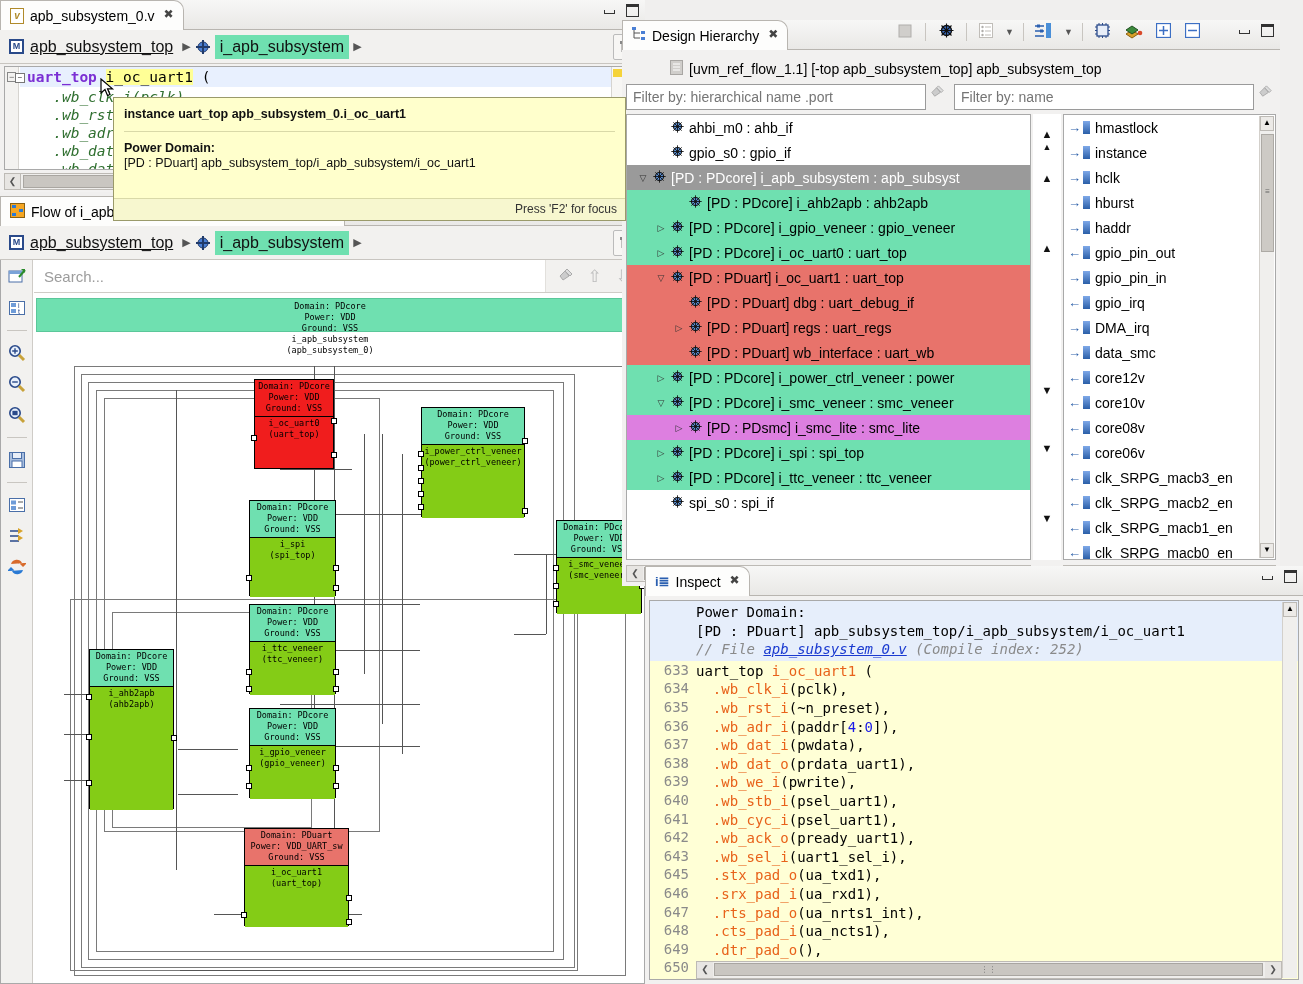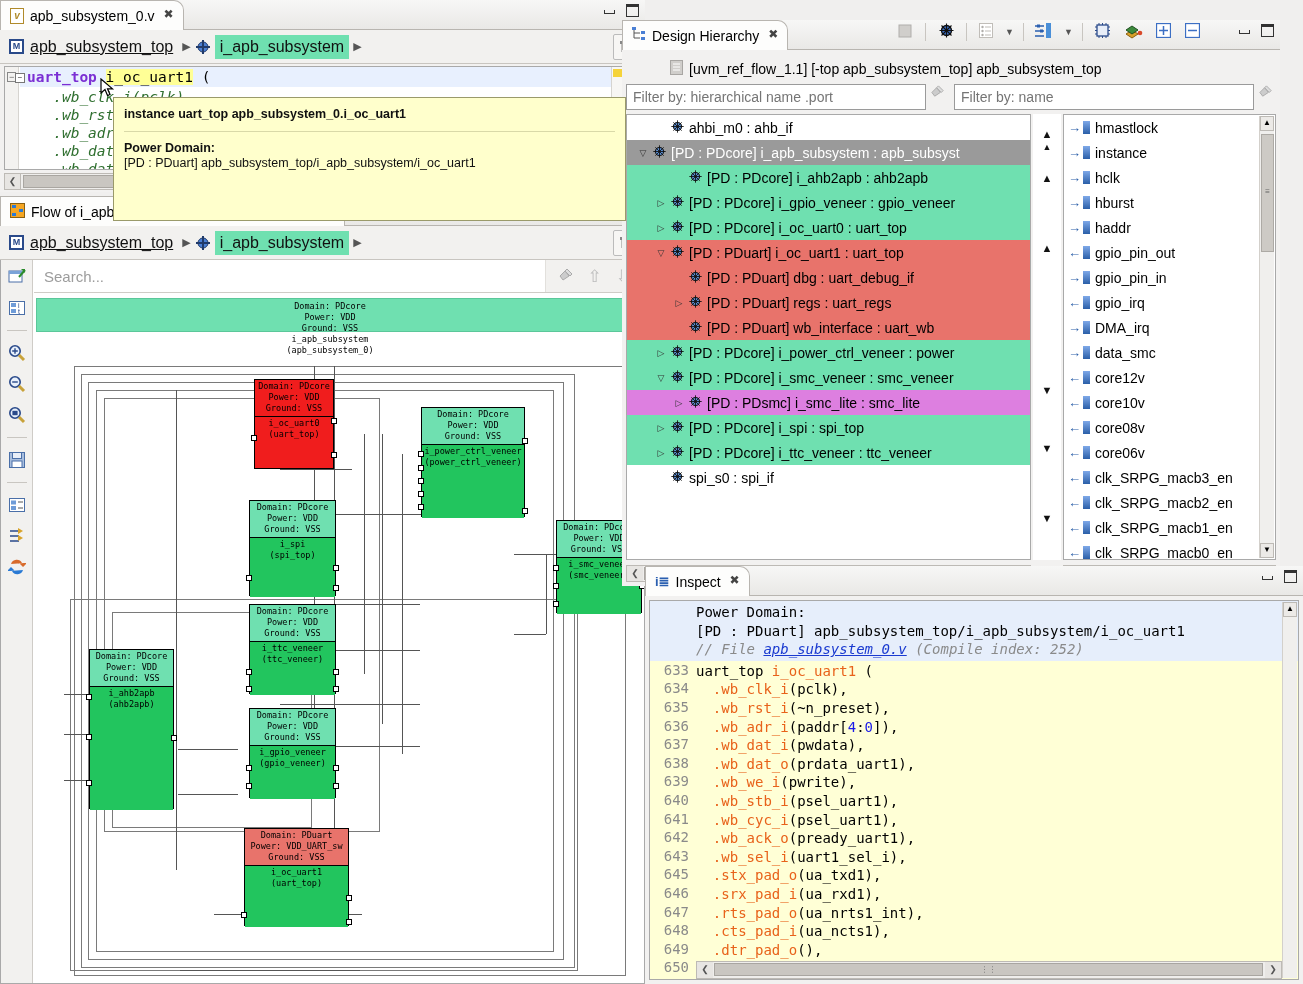--- a/index.html
+++ b/index.html
@@ -101,21 +101,21 @@
   }
   #searchbar .sinput { flex:1; padding-left:10px; color:#9c9c9c; font-size:15px;}
   #searchbar .sbtns { display:flex; gap:14px; padding-right:14px; align-items:center; background:#f2f1ef; height:100%; padding-left:12px; border-left:1px solid #e2e0dc;}
   #canvas { position:absolute; left:33px; top:34px; right:0; bottom:0; background:#fff; overflow:hidden;}
 
   .blk { position:absolute; border:1px solid #000; font-family:"DejaVu Sans Mono", monospace; font-size:8.5px; text-align:center; line-height:11px; }
   .blk .hd { padding:1px 2px 2px; border-bottom:1px solid #000; }
   .blk .nm { padding:1px 2px; }
   .hd.core { background:#6fe0b0; }
   .hd.uart { background:#e8736b; }
-  .body.yel { background:#22c55e;text-align:center; }
+  .body.yel { background:#84cc16;text-align:center; }
   .blk.red { background:#f01d1d; }
   .blk.red .hd { background:#f01d1d; }
   .topband {
     position:absolute; left:2px; top:4px; width:588px; height:34px;
     background:#6fe0b0; border:1px solid #5bc79a;
     font-family:"DejaVu Sans Mono", monospace; font-size:8.5px; text-align:center;
     line-height:11px; padding-top:2px;
   }
   .toplbl { position:absolute; left:2px; top:40px; width:588px; text-align:center;
             font-family:"DejaVu Sans Mono", monospace; font-size:8.5px; line-height:11px;}
@@ -250,20 +250,21 @@
     <div class="hs-arr" style="left:0;">❮</div>
     <div class="hs-thumb"></div>
   </div>
 </div>
 
 <div id="tooltip">
   <div class="tt-title">instance uart_top apb_subsystem_0.i_oc_uart1</div>
   <div class="tt-sep"></div>
   <div class="tt-pd">Power Domain:</div>
   <div class="tt-path">[PD : PDuart] apb_subsystem_top/i_apb_subsystem/i_oc_uart1</div>
+  <div class="tt-foot">Press 'F2' for focus</div>
 </div>
 <div style="position:absolute;left:100px;top:78px;z-index:61;">
   <svg width="16" height="20" viewBox="0 0 16 20">
       <path d="M1 1 L1 15 L5 11.5 L7.5 17.5 L10 16.5 L7.5 10.8 L12.5 10.8 Z" fill="#fff" stroke="#000" stroke-width="1.2"></path>
     </svg>
 </div>
 
 <div class="panel" id="flow">
   <div class="tabstrip">
     <div class="tab">
@@ -682,20 +683,29 @@
   <div id="tree">
       <div class="trow w">
         <span style="width:22px;display:inline-block"></span>
         <span class="tw"></span>
         <span class="bug"><svg width="15" height="15" viewBox="0 0 17 17">
             <circle cx="8.5" cy="8.5" r="4.6" fill="#5a8fd4" stroke="#101010" stroke-width="1.2"></circle>
             <path d="M8.5 1.5 v14 M1.5 8.5 h14 M3.8 3.8 l9.4 9.4 M13.2 3.8 l-9.4 9.4" stroke="#101010" stroke-width="1"></path>
           </svg></span>
         <span style="padding-left:3px">ahbi_m0 : ahb_if</span>
       </div>
+      <div class="trow w">
+        <span style="width:22px;display:inline-block"></span>
+        <span class="tw"></span>
+        <span class="bug"><svg width="15" height="15" viewBox="0 0 17 17">
+            <circle cx="8.5" cy="8.5" r="4.6" fill="#5a8fd4" stroke="#101010" stroke-width="1.2"></circle>
+            <path d="M8.5 1.5 v14 M1.5 8.5 h14 M3.8 3.8 l9.4 9.4 M13.2 3.8 l-9.4 9.4" stroke="#101010" stroke-width="1"></path>
+          </svg></span>
+        <span style="padding-left:3px">gpio_s0 : gpio_if</span>
+      </div>
       <div class="trow sel">
         <span style="width:4px;display:inline-block"></span>
         <span class="tw">▽</span>
         <span class="bug"><svg width="15" height="15" viewBox="0 0 17 17">
             <circle cx="8.5" cy="8.5" r="4.6" fill="#5a8fd4" stroke="#101010" stroke-width="1.2"></circle>
             <path d="M8.5 1.5 v14 M1.5 8.5 h14 M3.8 3.8 l9.4 9.4 M13.2 3.8 l-9.4 9.4" stroke="#101010" stroke-width="1"></path>
           </svg></span>
         <span style="padding-left:3px">[PD : PDcore] i_apb_subsystem : apb_subsyst</span>
       </div>
       <div class="trow g">

